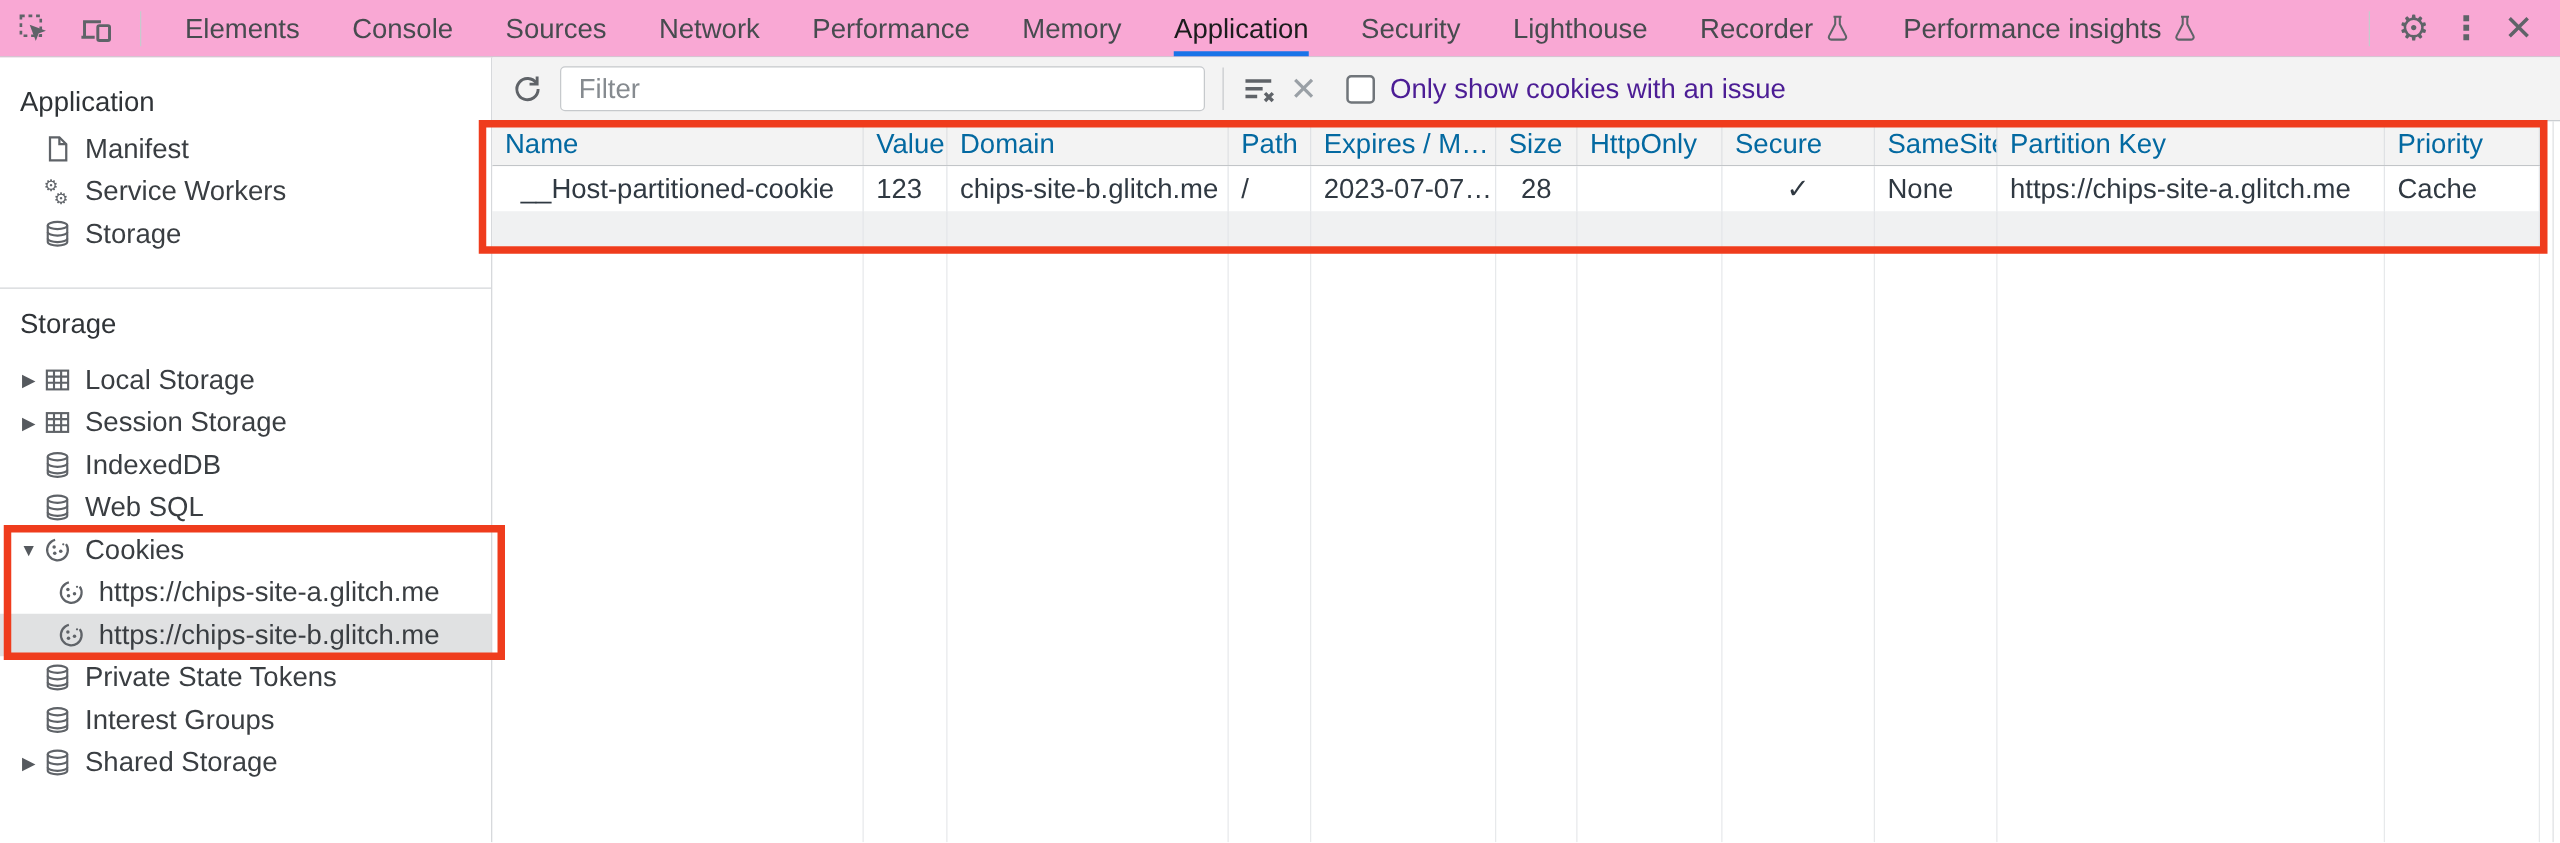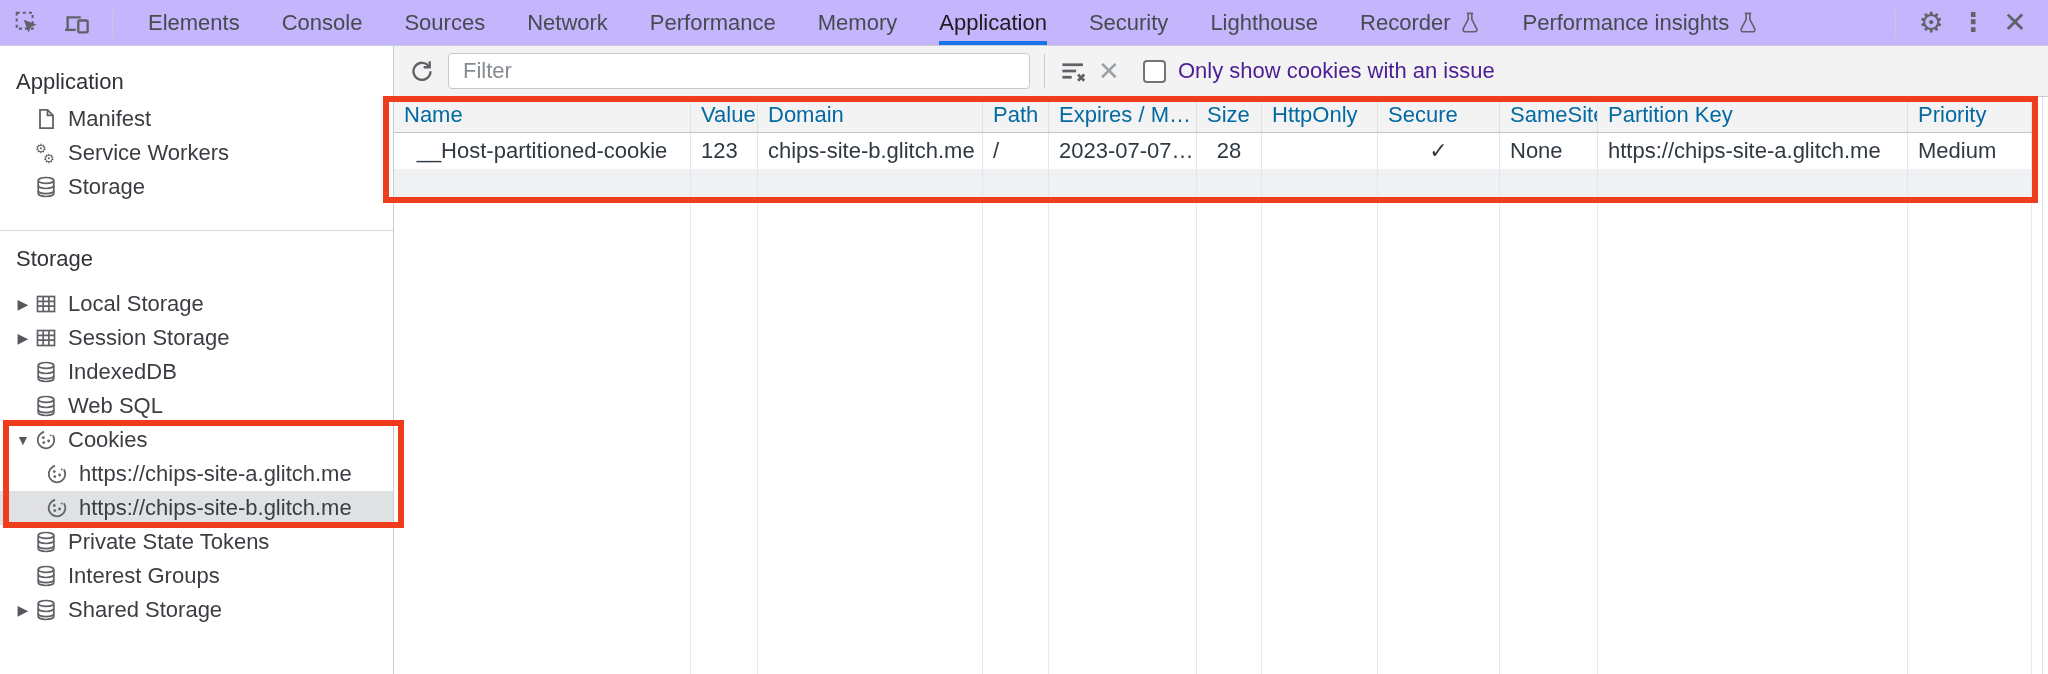--- a/index.html
+++ b/index.html
@@ -6,21 +6,21 @@
   html,body { background:#fff; }
   body { font-family:"Liberation Sans","DejaVu Sans",sans-serif; }
   #app {
     position:relative; width:2048px; height:674px; background:#fff;
     overflow:hidden; color:#303942; -webkit-font-smoothing:antialiased;
   }
   svg { display:block; }
 
   
   .tabbar {
-    height:46px; background:#c4b5fd; border-bottom:1px solid #cacdd1;
+    height:46px; background:#f9a8d4; border-bottom:1px solid #cacdd1;
     display:flex; align-items:stretch; padding-left:12px;
   }
   .tb-icons { display:flex; align-items:center; gap:20px; padding-right:14px; }
   .tb-iconbtn { width:30px; height:30px; display:flex; align-items:center; justify-content:center; cursor:pointer; }
   .vdiv { width:1px; height:28px; background:#c7cacd; align-self:center; }
   .tab-strip { display:flex; align-items:stretch; }
   .tab { display:flex; align-items:center; padding:0 21px; cursor:pointer; }
   .tab-inner { display:flex; align-items:center; gap:8px; height:45px; border-bottom:4px solid transparent; padding-top:4px; }
   .tab-label { font-size:22px; color:#474b4f; white-space:nowrap; }
   .tab.active .tab-inner { border-bottom-color:#1a73e8; }
@@ -48,21 +48,21 @@
   .tree-item.depth2 .arrow-slot { margin-left:24px; }
   .tree-icon { width:26px; height:26px; margin-right:9px; flex:0 0 auto; display:flex; align-items:center; justify-content:center; }
   .tree-label { font-size:22px; color:#3a3e42; white-space:nowrap; }
 
   
   .panel { flex:1 1 auto; position:relative; background:#fff; }
   .toolbar { height:51px; background:#f3f3f3; border-bottom:1px solid #cacdd1;
              display:flex; align-items:center; padding:0 10px; }
   .toolbtn { width:36px; height:36px; display:flex; align-items:center; justify-content:center; cursor:pointer; }
   .filter-input {
-    width:582px; height:36px; margin-left:8px; border:1px solid #c6c9cc; border-radius:4px;
+    width:516px; height:36px; margin-left:8px; border:1px solid #c6c9cc; border-radius:4px;
     background:#fff; font-family:inherit; font-size:22px; color:#303942; padding:0 14px; outline:none;
   }
   .filter-input::placeholder { color:#868b90; }
   .toolbar .vdiv { height:34px; margin:0 10px 0 14px; }
   .xbtn { font-size:26px; color:#9aa0a6; width:36px; height:36px; display:flex; align-items:center; justify-content:center; cursor:pointer; }
   .checkbox { width:23px; height:23px; border:2.5px solid #70757a; border-radius:4px; background:#fff; margin-left:16px; cursor:pointer; flex:0 0 auto; }
   .check-label { font-size:22px; color:#4c1d95; margin-left:12px; white-space:nowrap; cursor:default; }
 
   
   .table-wrap { width:1638px; }
@@ -396,21 +396,21 @@
             <div class="cell al-center">__Host-partitioned-cookie</div>
             <div class="cell al-left">123</div>
             <div class="cell al-left">chips-site-b.glitch.me</div>
             <div class="cell al-left">/</div>
             <div class="cell al-left">2023-07-07…</div>
             <div class="cell al-center">28</div>
             <div class="cell al-left"></div>
             <div class="cell al-center">✓</div>
             <div class="cell al-left">None</div>
             <div class="cell al-left">https://chips-site-a.glitch.me</div>
-            <div class="cell al-left">Medium</div>
+            <div class="cell al-left">Cache</div>
           </div>
         <div class="tgrid tstripe" id="tstripe">
             <div class="cell"></div>
             <div class="cell"></div>
             <div class="cell"></div>
             <div class="cell"></div>
             <div class="cell"></div>
             <div class="cell"></div>
             <div class="cell"></div>
             <div class="cell"></div>

